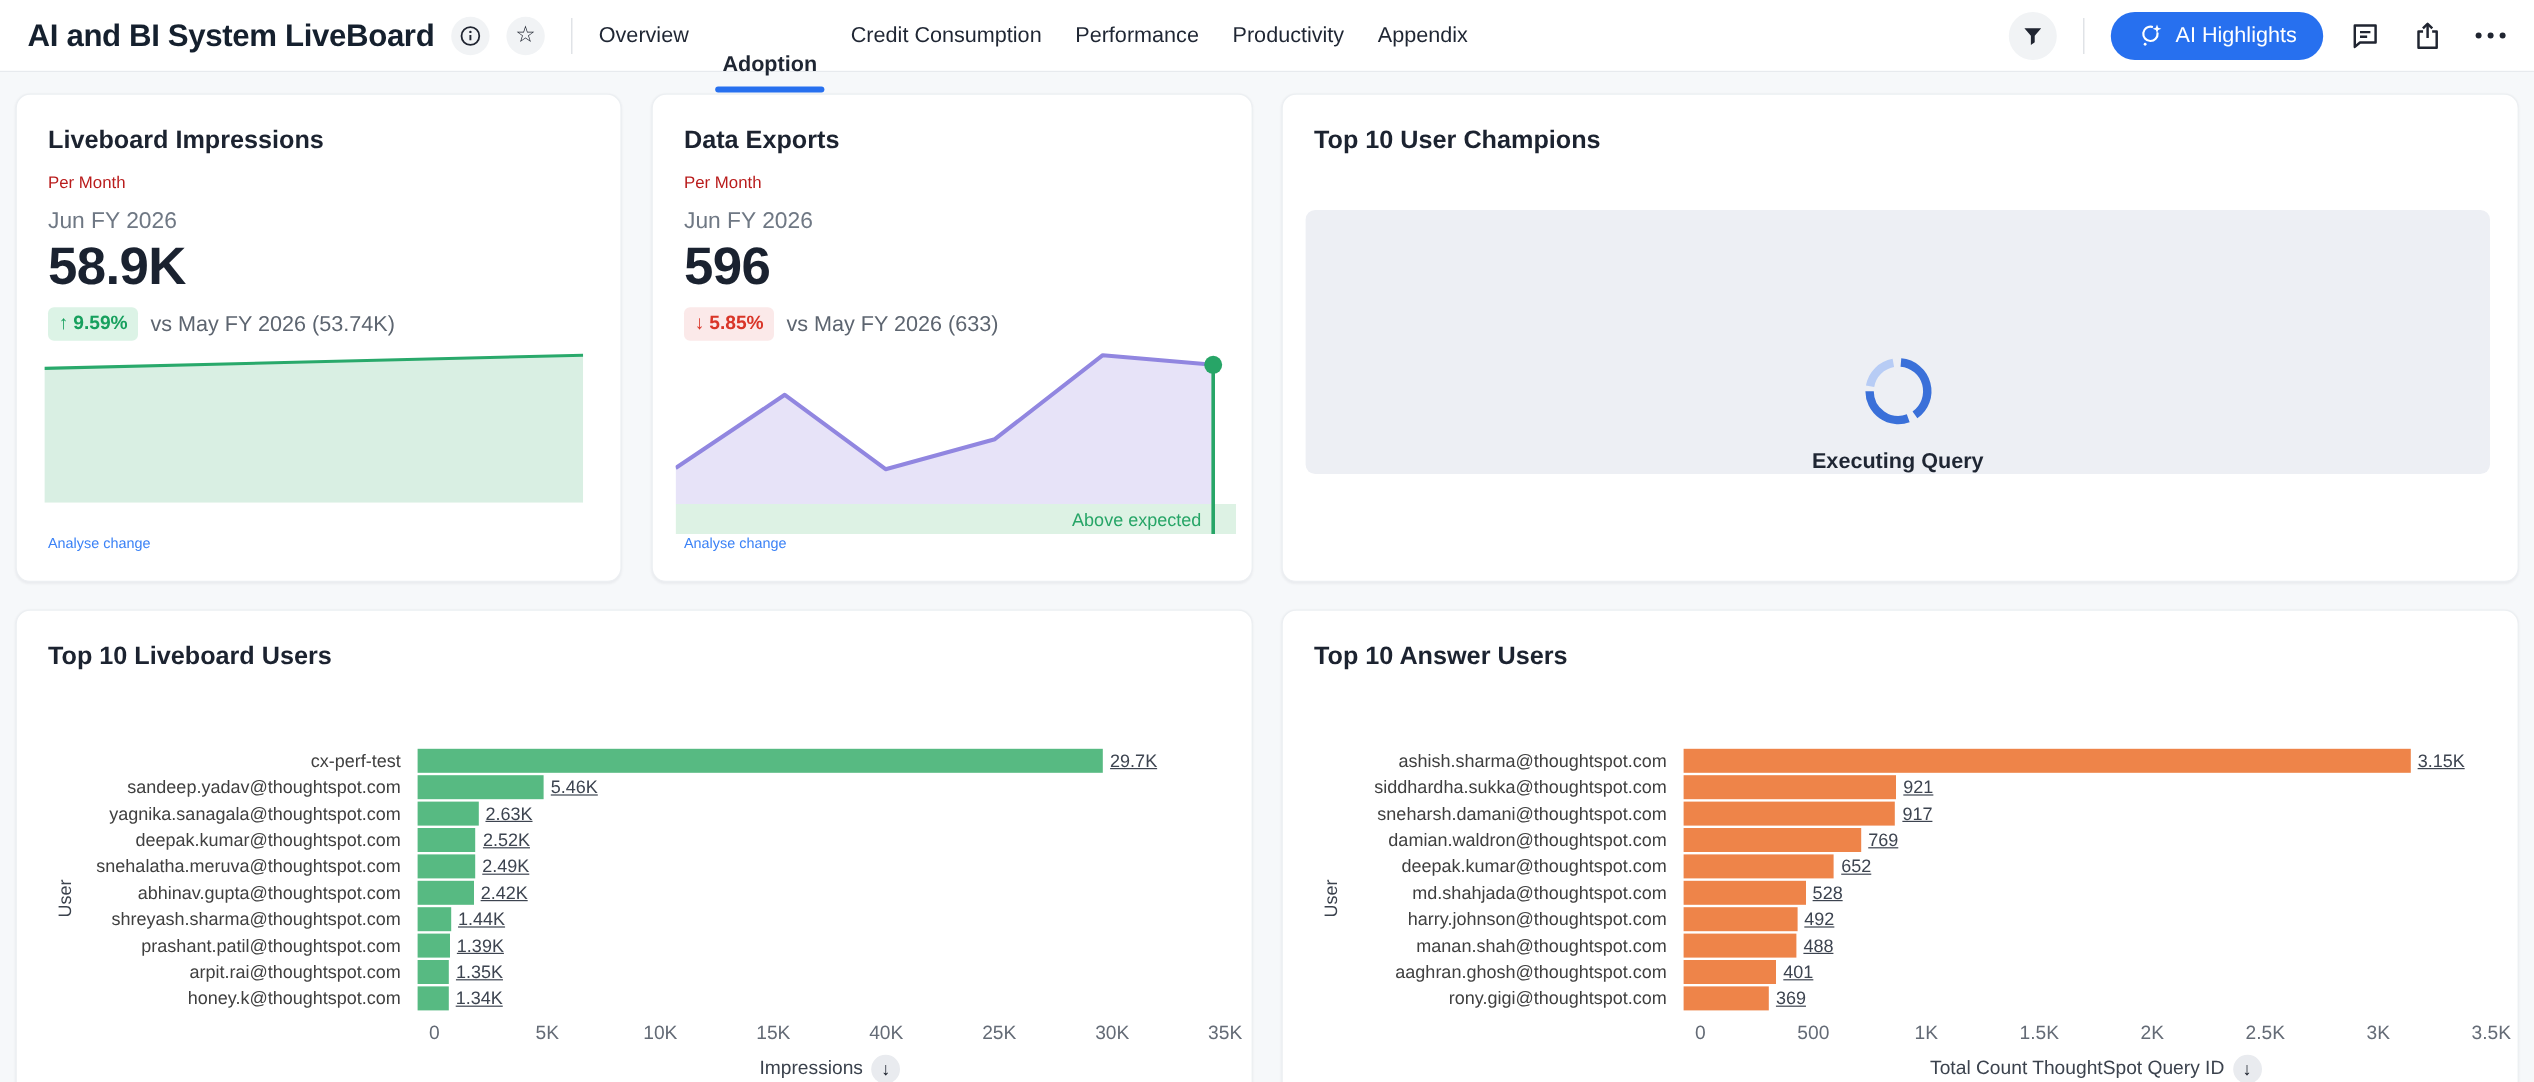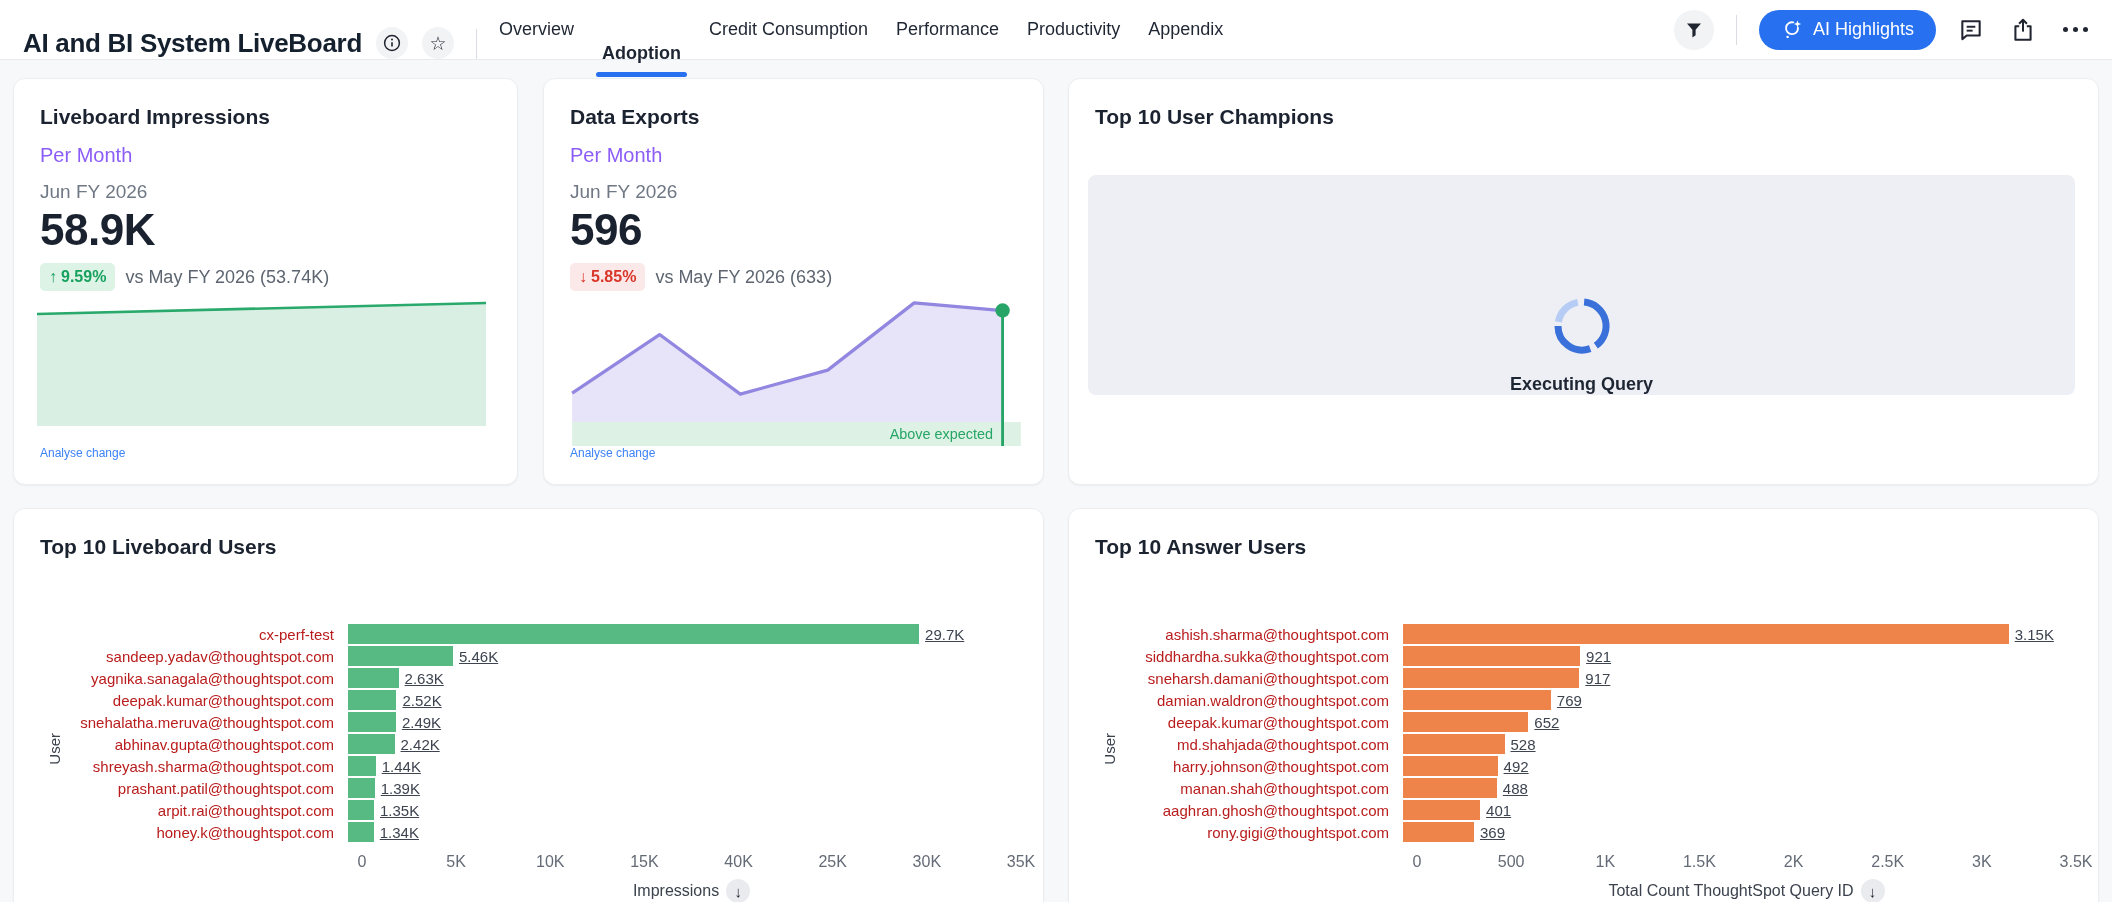--- a/index.html
+++ b/index.html
@@ -1,21 +1,21 @@
 <!DOCTYPE html>
 <html><head>
 <meta charset="utf-8">
 <style>
   * { margin:0; padding:0; box-sizing:border-box; }
   html,body { width:2112px; height:902px; overflow:hidden; }
   body { font-family:"Liberation Sans","DejaVu Sans",sans-serif; background:#f6f8fa; color:#1c2330; }
 
   
   header { height:60px; background:#fff; border-bottom:1px solid #e7eaee; display:flex; align-items:center; justify-content:space-between; padding:0 20px 0 23px; }
-  .h-left { display:flex; align-items:flex-end; height:100%; }
+  .h-left { display:flex; align-items:center; height:100%; }
   .h-right { display:flex; align-items:center; height:100%; gap:18px; }
   .lb-title { font-size:26px; font-weight:700; letter-spacing:-0.3px; color:#15202e; white-space:nowrap; }
   .chip { width:32px; height:32px; border-radius:50%; background:#f1f3f5; display:flex; align-items:center; justify-content:center; border:none; cursor:pointer; }
   .chip.big { width:40px; height:40px; }
   .h-left .chip { margin-left:14px; }
   .vdiv { width:1px; height:30px; background:#d9dde2; margin:0 22px; }
   nav.tabs { display:flex; align-items:center; height:100%; gap:28px; }
   .tab { position:relative; height:100%; display:flex; align-items:center; font-size:18px; color:#1f2633; cursor:pointer; white-space:nowrap; }
   .tab.active { font-weight:700;margin-top:48px; }
   .tab.active::after { content:""; position:absolute; left:-6px; right:-6px; bottom:6px; height:5px; border-radius:3px; background:#2770ef; }
@@ -24,42 +24,42 @@
   .dots { display:flex; gap:5px; }
   .dots i { width:5px; height:5px; border-radius:50%; background:#202531; }
 
   
   main { position:relative; width:2112px; height:842px; }
   .card { position:absolute; background:#fff; border:1px solid #eceff2; border-radius:12px; box-shadow:0 1px 2px rgba(16,24,40,.05); }
   .card-title { font-size:21px; font-weight:700; color:#1c2330; margin:26px 26px 0; }
 
   
   .kpi { display:flex; flex-direction:column; }
-  .kpi-sub { font-size:20px; color:#8b5cf6; margin:15px 26px 0; }
+  .kpi-sub { font-size:14px; color:#b91c1c; margin:15px 26px 0; }
   .kpi-period { font-size:19px; color:#6f7884; margin:14px 26px 0; }
   .kpi-value { font-size:44px; font-weight:700; color:#1a2230; letter-spacing:-0.5px; margin:2px 26px 0; }
   .badge-row { display:flex; align-items:center; gap:10px; margin:8px 26px 0; }
   .badge { display:inline-flex; align-items:center; gap:4px; font-size:16px; font-weight:600; padding:5px 9px; border-radius:5px; }
   .badge.up { color:#17a05e; background:#dcf3e6; }
   .badge.down { color:#d93528; background:#fbe9e9; }
   .vs-text { font-size:18px; color:#5d6570; }
   .spark { margin-top:8px; display:block; }
   .spark1 { margin-left:23px; margin-right:33px; }
   .spark2 { margin-left:19px; margin-right:15px; }
   .analyse { margin:auto 26px 24px; font-size:12px; color:#3b82f6; cursor:pointer; align-self:flex-start; }
 
   
   .loading-panel { margin:46px 23px 0 19px; height:220px; border-radius:8px; background:#edeff4; display:flex; flex-direction:column; align-items:center; justify-content:flex-end; gap:16px;font-weight:bold; }
   .loading-text { font-size:18px; color:#1f2633; }
 
   
   .chart-wrap { position:relative; margin:64px 22px 0 26px; }
   .ylabel { position:absolute; left:6px; top:110px; writing-mode:vertical-rl; transform:rotate(180deg); font-size:15px; color:#3b424d; }
   .bar-row { display:flex; align-items:center; height:22px; }
-  .bar-label { flex:none; width:308px; padding-right:14px; text-align:right; font-size:15px; color:#b91c1c; white-space:nowrap; cursor:pointer; }
+  .bar-label { flex:none; width:308px; padding-right:14px; text-align:right; font-size:15px; color:#404040; white-space:nowrap; cursor:pointer; }
   .bar-track { flex:1; height:20px; display:flex; align-items:center; }
   .bar { height:20px; background:var(--bar,#57ba82); }
   .bar-value { margin-left:6px; font-size:15px; color:#3d4450; white-space:nowrap;text-decoration:underline; }
   .ticks { position:relative; height:20px; margin:10px 0 0 322px; }
   .tick { position:absolute; top:0; transform:translateX(-50%); font-size:16px; color:#646b76; }
   .axis-title { margin-left:322px; margin-top:6px; display:flex; align-items:center; justify-content:center; gap:7px; font-size:16px; color:#3b424d; }
   .sort-chip { width:24px; height:24px; border-radius:50%; background:#e9ebef; display:flex; align-items:center; justify-content:center; font-size:15px; color:#202531; cursor:pointer; }
 </style>
 </head>
 <body>

